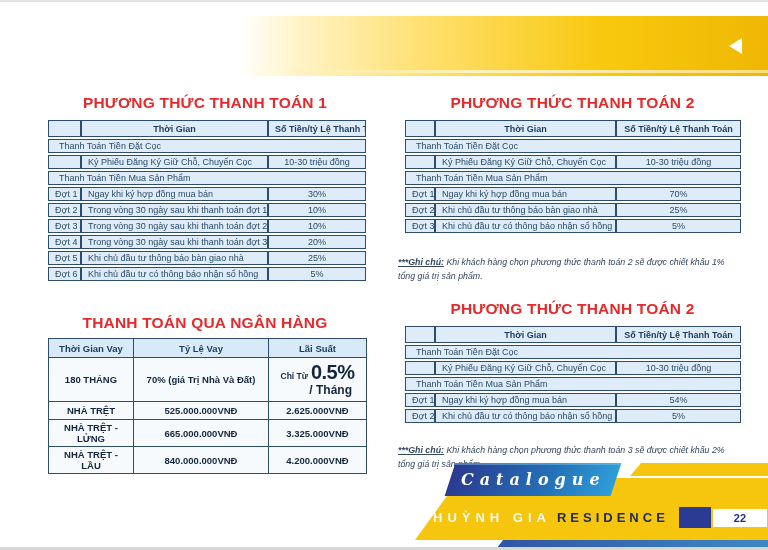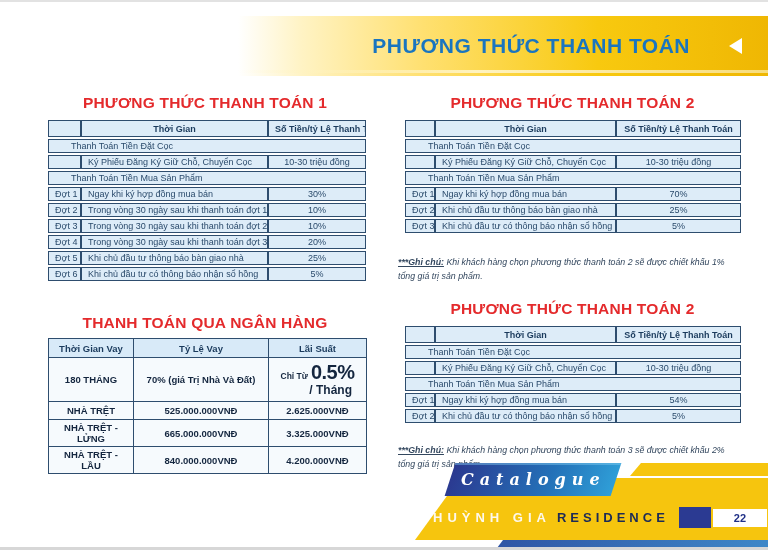--- a/index.html
+++ b/index.html
@@ -24,21 +24,21 @@
                text-align:center; letter-spacing:0.2px; white-space:nowrap; }
 
   
   table.pt { position:absolute; border-collapse:separate; border-spacing:0 2px;
              table-layout:fixed; font-size:9px; color:#2a4a6b; }
   table.pt td { border:1px solid #2e4d6e; background:#ddecf8; padding:1px 6px; height:14px;
                 overflow:hidden; white-space:nowrap; }
   table.pt tr.hd td { font-weight:bold; text-align:center; color:#1a3a5c; height:17px; }
   table.pt td.c { text-align:center; }
   table.pt td.l { text-align:left; }
-  table.pt tr.sec td { text-align:left; padding-left:22px; }
+  table.pt tr.sec td { text-align:left; padding-left:10px; }
 
   
   table.bank { position:absolute; border-collapse:collapse; table-layout:fixed;
                font-size:9.5px; color:#14263f; font-weight:bold; }
   table.bank td { border:1.5px solid #2e4d6e; background:#f6fafd; text-align:center; padding:2px 8px; }
   table.bank tr.hd td { background:#d8eaf8; color:#1a3a5c; height:19px; }
   .rate-cell { line-height:1.05; }
   .rate-top { display:flex; align-items:baseline; justify-content:center; gap:3px; }
   .rate-prefix { font-size:8.5px; }
   .rate-big { font-size:20px; letter-spacing:-0.5px; }
@@ -68,21 +68,20 @@
   .b-square { display:inline-block; width:32px; height:21px; background:#2b3a92; margin-left:10px; }
   .b-page { background:#ffffff; color:#203087; font-weight:bold; font-size:11px;
             padding:3px 21px; margin-left:2px; }
 </style>
 </head>
 <body>
 
 <div class="page">
 
   <div class="banner">
-    <span class="banner-title">PHƯƠNG THỨC THANH TOÁN</span>
     <span class="banner-arrow"></span>
   </div>
 
   <div class="red-title" style="left:40px; top:92px; width:330px;">PHƯƠNG THỨC THANH TOÁN 1</div>
 
   <table class="pt" style="left:48px; top:116px; width:318px;">
     <colgroup>
         <col style="width:33px">
         <col style="width:187px">
         <col style="width:98px">

